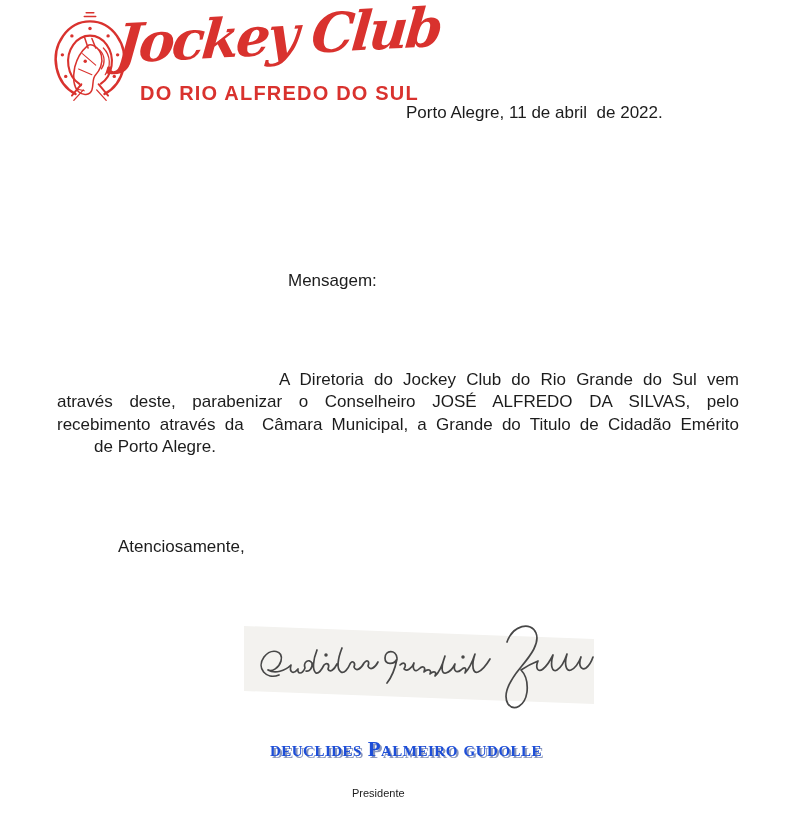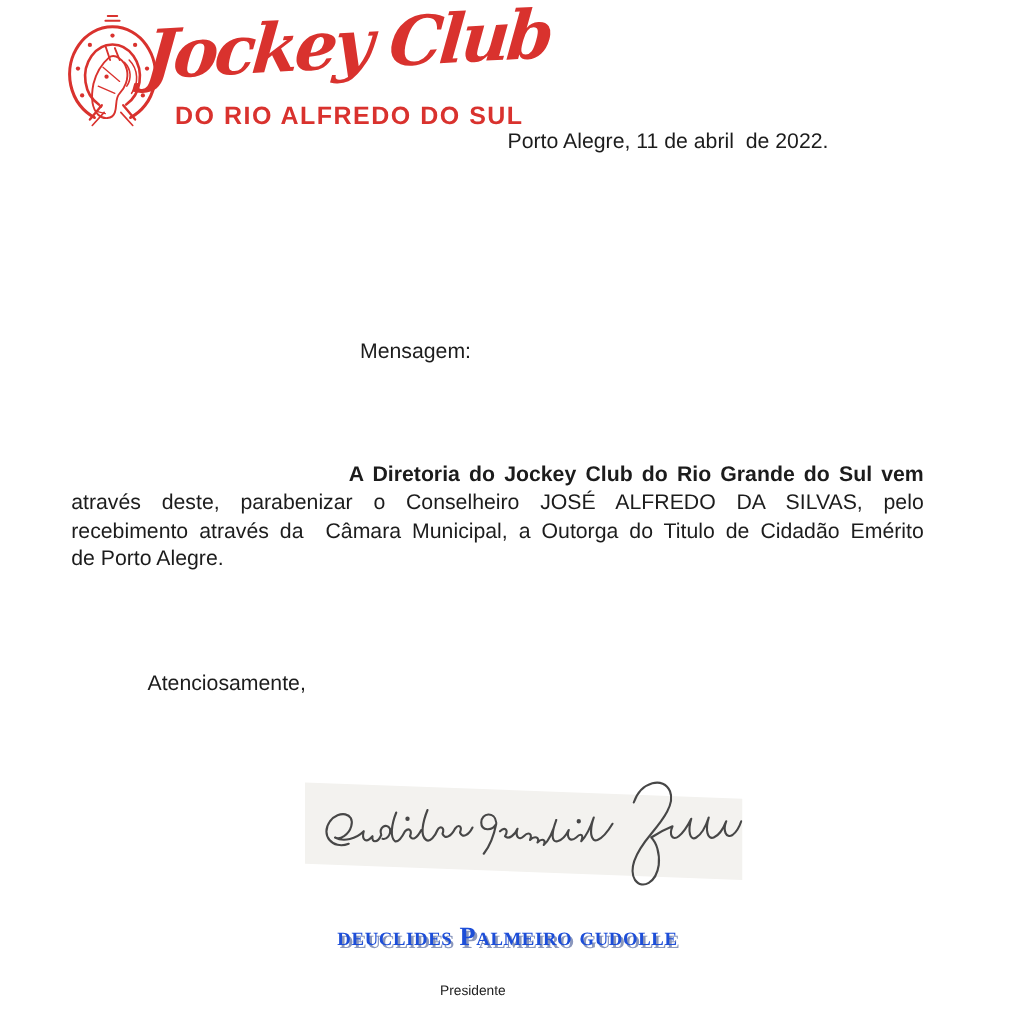--- a/index.html
+++ b/index.html
@@ -39,22 +39,22 @@
   }
   .subject{
     position:absolute;left:288px;top:271px;width:200px;
     font-size:17px;white-space:pre-wrap;
   }
   .body{
     position:absolute;left:57px;top:369px;width:682px;
     font-size:17px;line-height:22.4px;
   }
   .body .line{white-space:pre-wrap;text-align:justify;text-align-last:justify;}
-  .body .line.first{padding-left:0;text-indent:222px;font-weight:bold;}
-  .body .line.last{text-align:left;text-align-last:left;}
+  .body .line.first{padding-left:0;text-indent:222px;}
+  .body .line.last{text-align:left;text-align-last:left;margin-left:37px;}
   .closing{
     position:absolute;left:118px;top:537px;width:240px;
     font-size:17px;white-space:pre-wrap;
   }
   
   .signature{position:absolute;left:244px;top:612px;width:350px;height:104px;}
   
   .signer-name{
     position:absolute;left:0;top:737px;width:812px;
     text-align:center;
@@ -113,21 +113,21 @@
     <div class="brand-subtitle">DO RIO ALFREDO DO SUL</div>
   </div>
 
   <div class="dateline">Porto Alegre, 11 de abril  de 2022.</div>
 
   <div class="subject">Mensagem:</div>
 
   <div class="body">
     <div class="line first">A Diretoria do Jockey Club do Rio Grande do Sul vem</div>
     <div class="line">através deste, parabenizar o Conselheiro JOSÉ ALFREDO DA SILVAS, pelo</div>
-    <div class="line">recebimento através da  Câmara Municipal, a Outorga do Titulo de Cidadão Emérito</div>
+    <div class="line">recebimento através da  Câmara Municipal, a Grande do Titulo de Cidadão Emérito</div>
     <div class="line last">de Porto Alegre.</div>
   </div>
 
   <div class="closing">Atenciosamente,</div>
 
   <svg class="signature" viewBox="0 0 350 104">
     <polygon points="0,14 350,27 350,92 0,79" fill="#f3f2ef"></polygon>
     <g fill="none" stroke="#474747" stroke-width="1.7" stroke-linecap="round" stroke-linejoin="round">
       <path d="M35 63 C22 68 12 56 20 45 C27 36 40 38 37 49 C35 56 28 60 24 58 C31 62 41 59 47 53 C45 60 49 63 54 57 C53 62 58 63 61 56 C59 50 65 46 68 51 C69 56 65 60 62 59 M73 38 C69 48 68 58 72 61 C75 62 78 57 80 53 C83 50 86 52 84 57 C86 61 90 58 93 52 M98 36 C94 46 92 57 97 60 C100 62 104 57 106 52 C108 48 112 50 110 55 C112 60 117 57 120 51 C123 47 126 49 124 54 C126 59 131 56 134 50"></path>
       <path d="M153 46 C152 37 141 38 141 46 C141 53 150 53 153 47 C151 57 147 66 143 71 M156 53 C160 49 163 52 160 57 C163 60 168 56 170 51 C168 57 171 61 175 57 C179 53 182 55 180 60 C184 56 188 58 186 62 C190 58 193 60 191 64 C196 60 199 51 201 44 C197 55 197 62 202 61 C206 60 209 56 211 52 C209 58 212 62 217 58 C221 54 223 56 221 61 C225 57 229 48 231 42 C227 54 229 62 234 60 C239 58 243 52 246 47"></path>

